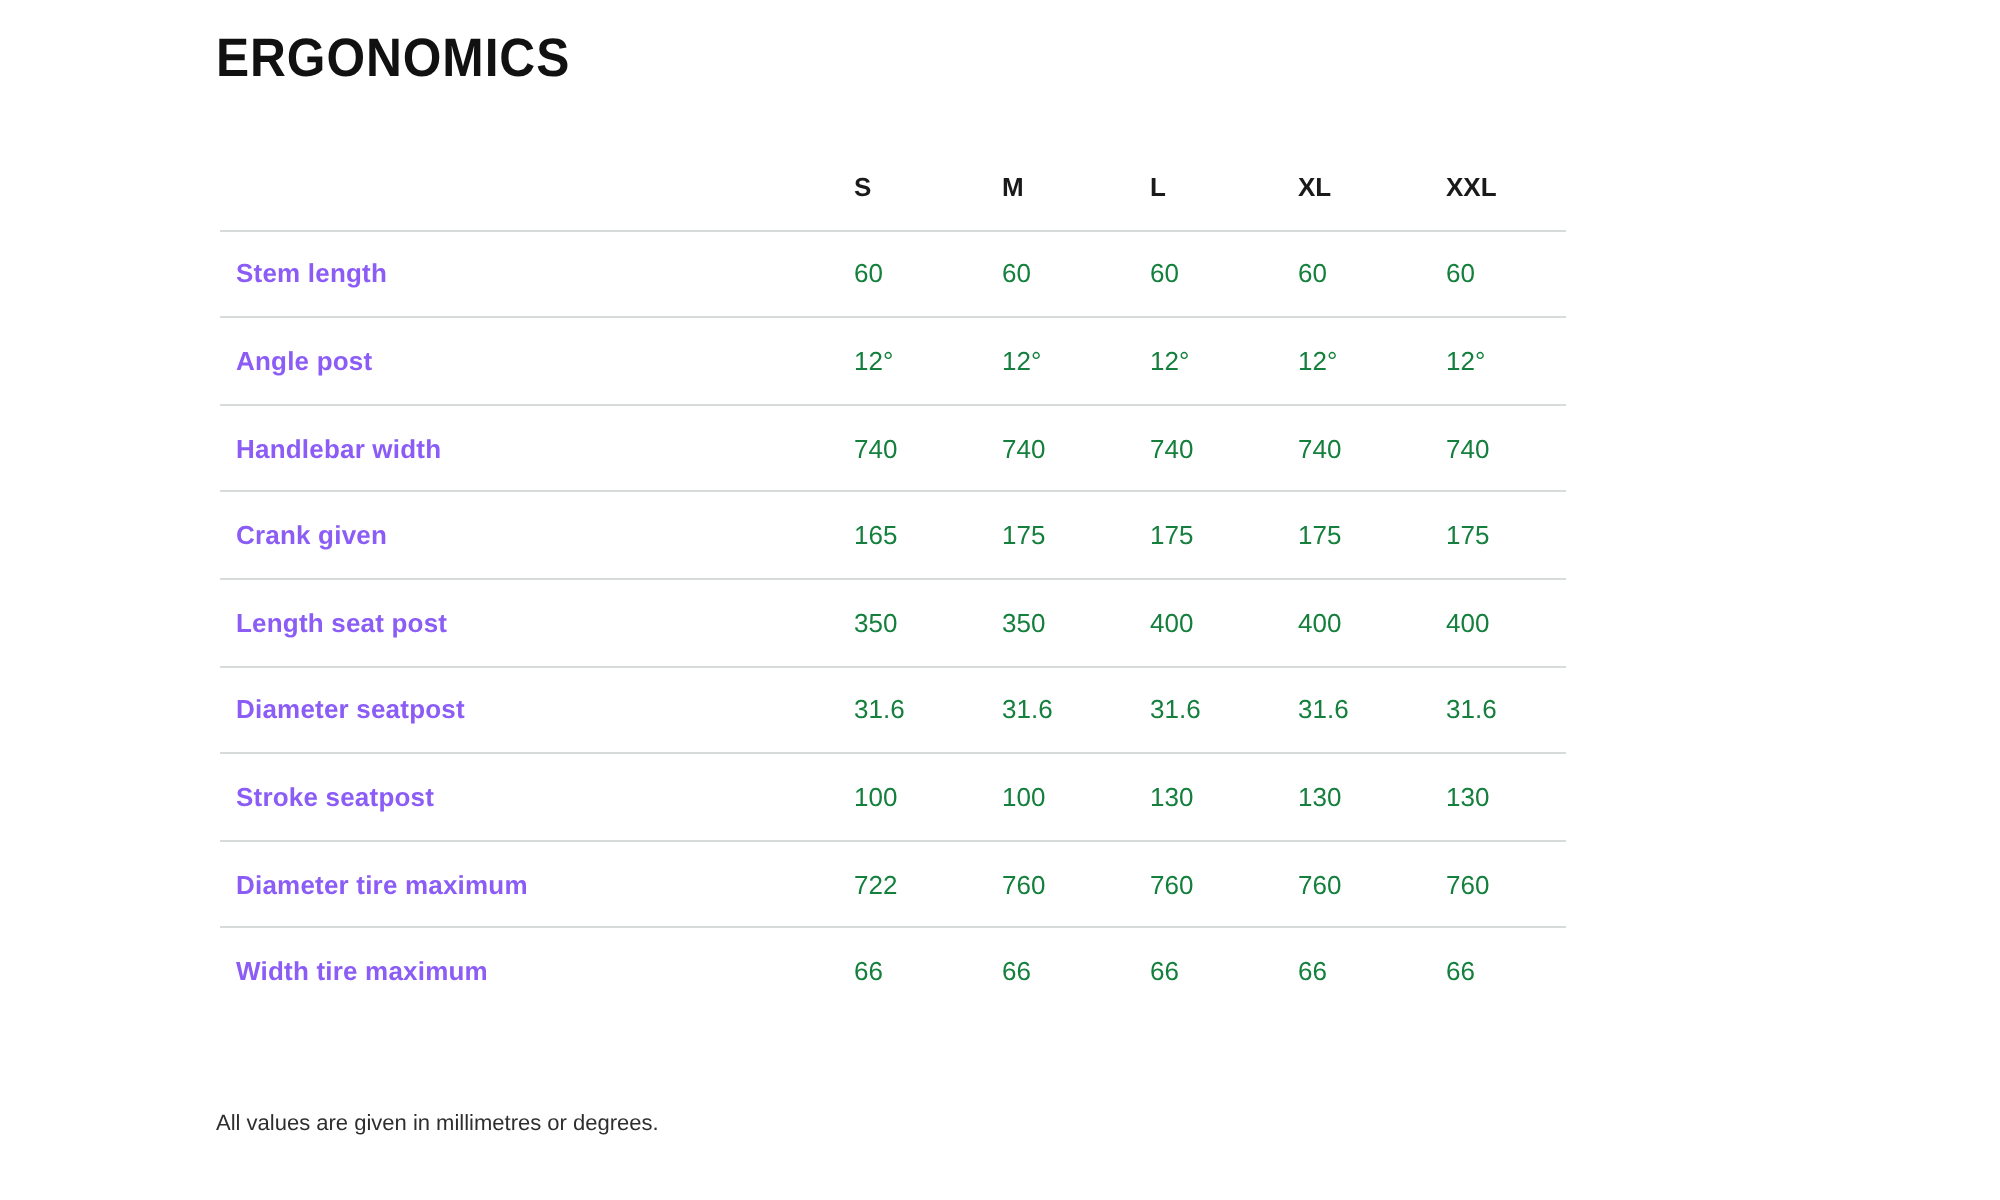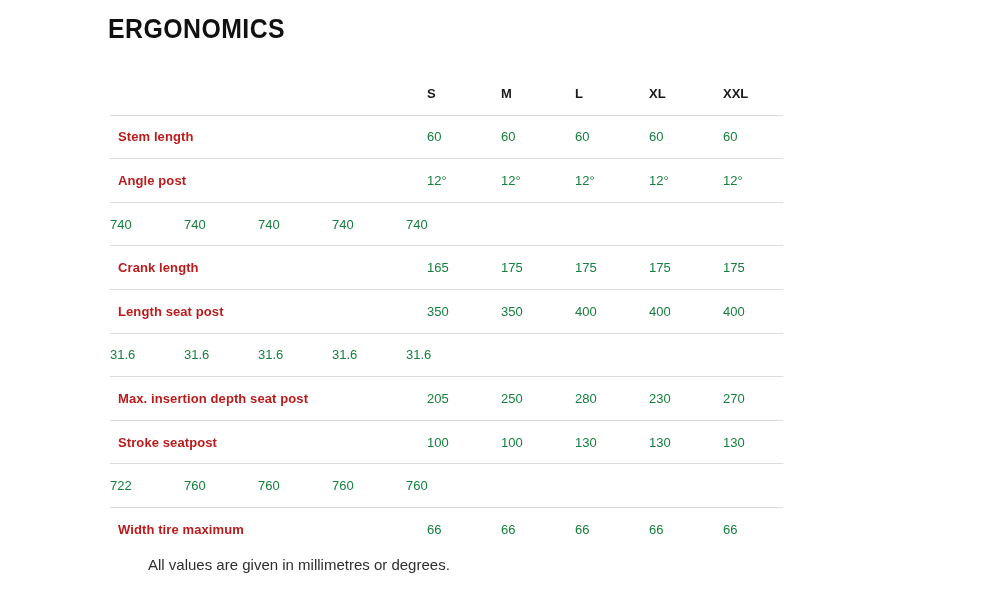--- a/index.html
+++ b/index.html
@@ -45,43 +45,42 @@
     border-bottom: none;
     align-items: center;
   }
   .t-label {
     width: 317px;
     flex: 0 0 317px;
     padding-left: 8px;
     box-sizing: border-box;
     font-size: 13px;
     font-weight: 700;
-    color: #b91c1c;
+    color: #8b5cf6;
     letter-spacing: 0.1px;
   }
   .t-cell {
     width: 74px;
     flex: 0 0 74px;
     font-size: 13px;
     font-weight: 400;
     color: #15803d;
     text-align: left;
   }
   .t-head .t-cell {
     font-weight: 700;
     color: #1a1a1a;
   }
   .footnote {
     position: absolute;
     left: 108px;
     top: 556px;
-    font-size: 15px;
+    font-size: 11px;
     font-weight: 400;
     color: #2e2e2e;
-    margin-left: 40px;
   }
 </style>
 </head>
 <body>
 
 <div class="page">
 
   <div class="title">ERGONOMICS</div>
 
   <div class="spec-table">
@@ -107,72 +106,67 @@
     <div class="t-row">
       <div class="t-label">Angle post</div>
       <div class="t-cell">12°</div>
       <div class="t-cell">12°</div>
       <div class="t-cell">12°</div>
       <div class="t-cell">12°</div>
       <div class="t-cell">12°</div>
     </div>
 
     <div class="t-row">
+      <div class="t-label">Handlebar width</div>
       <div class="t-cell">740</div>
       <div class="t-cell">740</div>
       <div class="t-cell">740</div>
       <div class="t-cell">740</div>
       <div class="t-cell">740</div>
     </div>
 
     <div class="t-row">
-      <div class="t-label">Crank length</div>
+      <div class="t-label">Crank given</div>
       <div class="t-cell">165</div>
       <div class="t-cell">175</div>
       <div class="t-cell">175</div>
       <div class="t-cell">175</div>
       <div class="t-cell">175</div>
     </div>
 
     <div class="t-row">
       <div class="t-label">Length seat post</div>
       <div class="t-cell">350</div>
       <div class="t-cell">350</div>
       <div class="t-cell">400</div>
       <div class="t-cell">400</div>
       <div class="t-cell">400</div>
     </div>
 
     <div class="t-row">
+      <div class="t-label">Diameter seatpost</div>
       <div class="t-cell">31.6</div>
       <div class="t-cell">31.6</div>
       <div class="t-cell">31.6</div>
       <div class="t-cell">31.6</div>
       <div class="t-cell">31.6</div>
     </div>
 
-    <div class="t-row">
-      <div class="t-label">Max. insertion depth seat post</div>
-      <div class="t-cell">205</div>
-      <div class="t-cell">250</div>
-      <div class="t-cell">280</div>
-      <div class="t-cell">230</div>
-      <div class="t-cell">270</div>
-    </div>
 
     <div class="t-row">
       <div class="t-label">Stroke seatpost</div>
       <div class="t-cell">100</div>
       <div class="t-cell">100</div>
       <div class="t-cell">130</div>
       <div class="t-cell">130</div>
       <div class="t-cell">130</div>
     </div>
 
     <div class="t-row">
+      <div class="t-label">Diameter tire maximum</div>
       <div class="t-cell">722</div>
       <div class="t-cell">760</div>
       <div class="t-cell">760</div>
       <div class="t-cell">760</div>
       <div class="t-cell">760</div>
     </div>
 
     <div class="t-row">
       <div class="t-label">Width tire maximum</div>
       <div class="t-cell">66</div>

